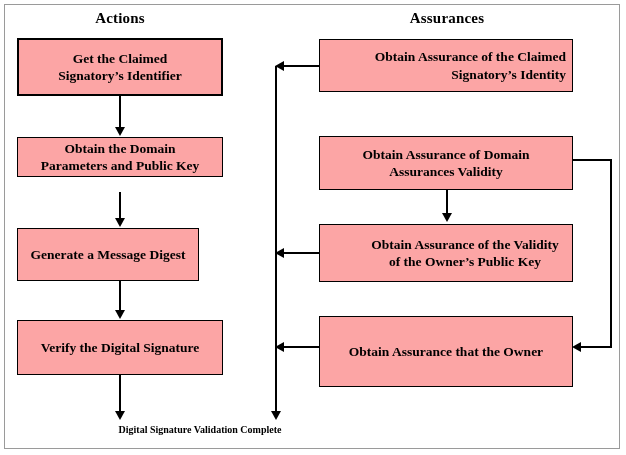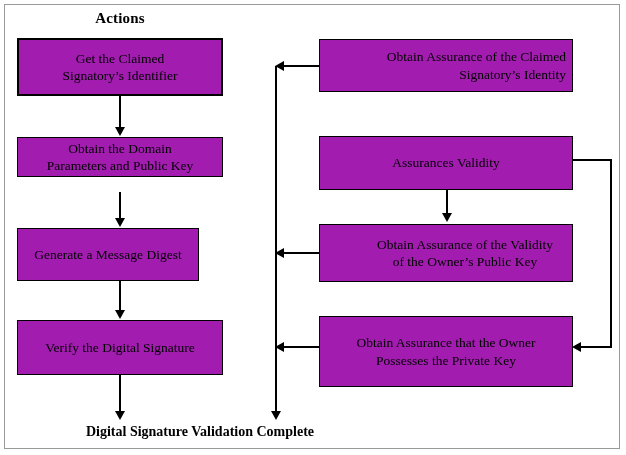--- a/index.html
+++ b/index.html
@@ -30,28 +30,28 @@
     font-size: 15px;
     font-weight: bold;
     color: #000000;
     text-align: center;
     letter-spacing: .2px;
     white-space: nowrap;
   }
   .flow-box {
     position: absolute;
     box-sizing: border-box;
-    background: #a21caf;
+    background: #fca5a5;
     border: 1px solid #000000;
     display: flex;
     align-items: center;
     justify-content: center;
     text-align: center;
     font-size: 13.5px;
-    font-weight: normal;
+    font-weight: bold;
     color: #000000;
     line-height: 1.28;
     padding: 2px 6px;
   }
   .flow-box.thick {
     border: 2px solid #000000;
   }
   .flow-box span {
     display: block;
     width: 100%;
@@ -77,34 +77,35 @@
   .arrow-left {
     position: absolute;
     width: 0;
     height: 0;
     border-top: 5px solid transparent;
     border-bottom: 5px solid transparent;
     border-right: 9px solid #000000;
   }
   .footer-text {
     position: absolute;
-    font-size: 14px;
+    font-size: 10px;
     font-weight: bold;
     color: #000000;
     white-space: nowrap;
     text-align: center;
   }
 </style>
 </head>
 <body>
 
 <div id="page">
   <div class="outer-frame"></div>
 
   <div class="col-header" style="left:40px; top:10px; width:160px;">Actions</div>
+  <div class="col-header" style="left:367px; top:10px; width:160px;">Assurances</div>
 
   <div class="flow-box thick" style="left:17px; top:38px; width:206px; height:58px;">
     <span>
       <span>Get the Claimed</span>
       <span>Signatory’s Identifier</span>
     </span>
   </div>
 
   <div class="flow-box" style="left:17px; top:137px; width:206px; height:40px;">
     <span>
@@ -123,35 +124,35 @@
 
   <div class="flow-box" style="left:319px; top:39px; width:254px; height:53px;text-align:right;">
     <span>
       <span>Obtain Assurance of the Claimed</span>
       <span>Signatory’s Identity</span>
     </span>
   </div>
 
   <div class="flow-box" style="left:319px; top:136px; width:254px; height:54px;">
     <span>
+      <span>Obtain Assurance of Domain</span>
       <span>Assurances Validity</span>
     </span>
   </div>
 
   <div class="flow-box" style="left:319px; top:224px; width:254px; height:58px;padding-left:44px;">
     <span>
       <span>Obtain Assurance of the Validity</span>
       <span>of the Owner’s Public Key</span>
     </span>
   </div>
 
   <div class="flow-box" style="left:319px; top:316px; width:254px; height:71px;">
     <span>
       <span>Obtain Assurance that the Owner</span>
-      <span>Possesses the Private Key</span>
     </span>
   </div>
 
   <div class="vline" style="left:119px; top:96px; height:32px;"></div>
   <div class="arrow-down" style="left:115px; top:127px;"></div>
 
   <div class="vline" style="left:119px; top:192px; height:27px;"></div>
   <div class="arrow-down" style="left:115px; top:218px;"></div>
 
   <div class="vline" style="left:119px; top:281px; height:30px;"></div>

